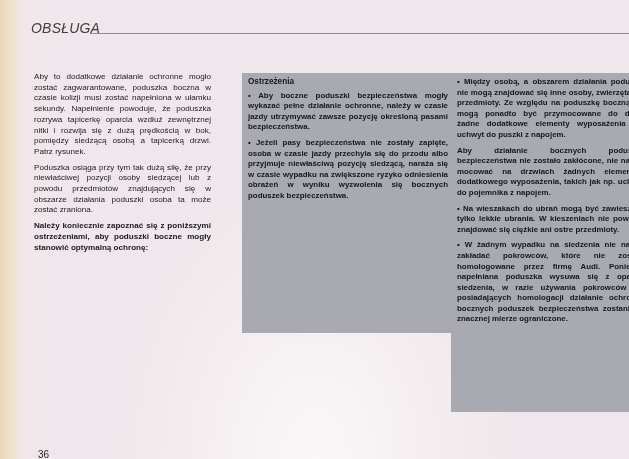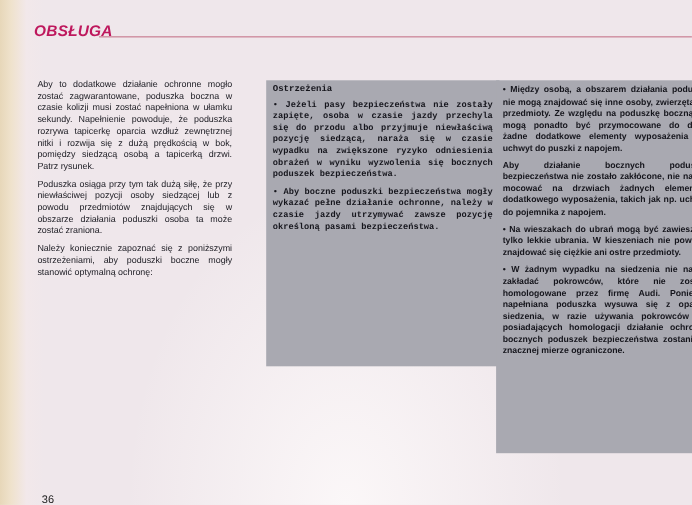--- a/index.html
+++ b/index.html
@@ -11,40 +11,40 @@
   }
   .page-bg {
     position: absolute; inset: 0;
     background:
       linear-gradient(90deg, #e7d7b9 0px, #efe2cc 10px, #f2e8ea 24px, transparent 40px),
       radial-gradient(ellipse at 50% 100%, #fbf7f8 0%, transparent 45%),
       #efe7eb;
   }
   .header-title {
     position: absolute; left: 31px; top: 20px;
-    font-size: 14px; font-style: italic; font-weight: bold; letter-spacing: 0.2px;
-    color: #be185d;
+    font-size: 14px; font-style: italic; font-weight: normal; letter-spacing: 0.2px;
+    color: #404040;
   }
   .header-rule {
     position: absolute; left: 90px; top: 33px; width: 539px; height: 1px;
     background: #c6768a;
   }
   .col { position: absolute; font-size: 8.1px; line-height: 10.7px; }
   .col p { margin: 0 16px 5px 0; text-align: justify; }
   .col-left { left: 34px; top: 72px; width: 193px; }
-  .col-left p.bold { font-weight: normal; }
+  .col-left p.bold { font-weight: bold; }
   .box {
     position: absolute; background: #a9a9b1; padding: 4px 6px 5px 6px;
     box-sizing: border-box; font-weight: bold; font-size: 7.9px; line-height: 10.6px;
     color: #15151c;
   }
   .box p { margin: 0 0 5px 0; text-align: justify; }
   .box p:last-child { margin-bottom: 0; }
   .box-title { font-weight: bold; margin-bottom: 3px; font-size: 8.2px; }
-  .box-mid { left: 242px; top: 73px; width: 212px; height: 260px; font-family: Liberation Mono, monospace; }
+  .box-mid { left: 242px; top: 73px; width: 212px; height: 260px; }
   .box-right { left: 451px; top: 73px; width: 200px; height: 339px; }
   .page-number {
     position: absolute; left: 38px; top: 449px; font-size: 10px; color: #222;
   }
 </style>
 </head>
 <body>
 
 <div class="page-bg"></div>
 
@@ -52,22 +52,22 @@
 <div class="header-rule"></div>
 
 <div class="col col-left">
   <p>Aby to dodatkowe działanie ochronne mogło zostać zagwarantowane, poduszka boczna w czasie kolizji musi zostać napełniona w ułamku sekundy. Napełnienie powoduje, że poduszka rozrywa tapicerkę oparcia wzdłuż zewnętrznej nitki i rozwija się z dużą prędkością w bok, pomiędzy siedzącą osobą a tapicerką drzwi. Patrz rysunek.</p>
   <p>Poduszka osiąga przy tym tak dużą siłę, że przy niewłaściwej pozycji osoby siedzącej lub z powodu przedmiotów znajdujących się w obszarze działania poduszki osoba ta może zostać zraniona.</p>
   <p class="bold">Należy koniecznie zapoznać się z poniższymi ostrzeżeniami, aby poduszki boczne mogły stanowić optymalną ochronę:</p>
 </div>
 
 <div class="box box-mid">
   <div class="box-title">Ostrzeżenia</div>
+  <p>• Aby boczne poduszki bezpieczeństwa mogły wykazać pełne działanie ochronne, należy w czasie jazdy utrzymywać zawsze pozycję określoną pasami bezpieczeństwa.</p>
   <p>• Jeżeli pasy bezpieczeństwa nie zostały zapięte, osoba w czasie jazdy przechyla się do przodu albo przyjmuje niewłaściwą pozycję siedzącą, naraża się w czasie wypadku na zwiększone ryzyko odniesienia obrażeń w wyniku wyzwolenia się bocznych poduszek bezpieczeństwa.</p>
-  <p>• Aby boczne poduszki bezpieczeństwa mogły wykazać pełne działanie ochronne, należy w czasie jazdy utrzymywać zawsze pozycję określoną pasami bezpieczeństwa.</p>
 </div>
 
 <div class="box box-right">
   <p>• Między osobą, a obszarem działania poduszki nie mogą znajdować się inne osoby, zwierzęta ani przedmioty. Ze względu na poduszkę boczną nie mogą ponadto być przymocowane do drzwi żadne dodatkowe elementy wyposażenia np. uchwyt do puszki z napojem.</p>
   <p>Aby działanie bocznych poduszek bezpieczeństwa nie zostało zakłócone, nie należy mocować na drzwiach żadnych elementów dodatkowego wyposażenia, takich jak np. uchwyt do pojemnika z napojem.</p>
   <p>• Na wieszakach do ubrań mogą być zawieszane tylko lekkie ubrania. W kieszeniach nie powinny znajdować się ciężkie ani ostre przedmioty.</p>
   <p>• W żadnym wypadku na siedzenia nie należy zakładać pokrowców, które nie zostały homologowane przez firmę Audi. Ponieważ napełniana poduszka wysuwa się z oparcia siedzenia, w razie używania pokrowców nie posiadających homologacji działanie ochronne bocznych poduszek bezpieczeństwa zostanie w znacznej mierze ograniczone.</p>
 </div>
 
 <div class="page-number">36</div>

